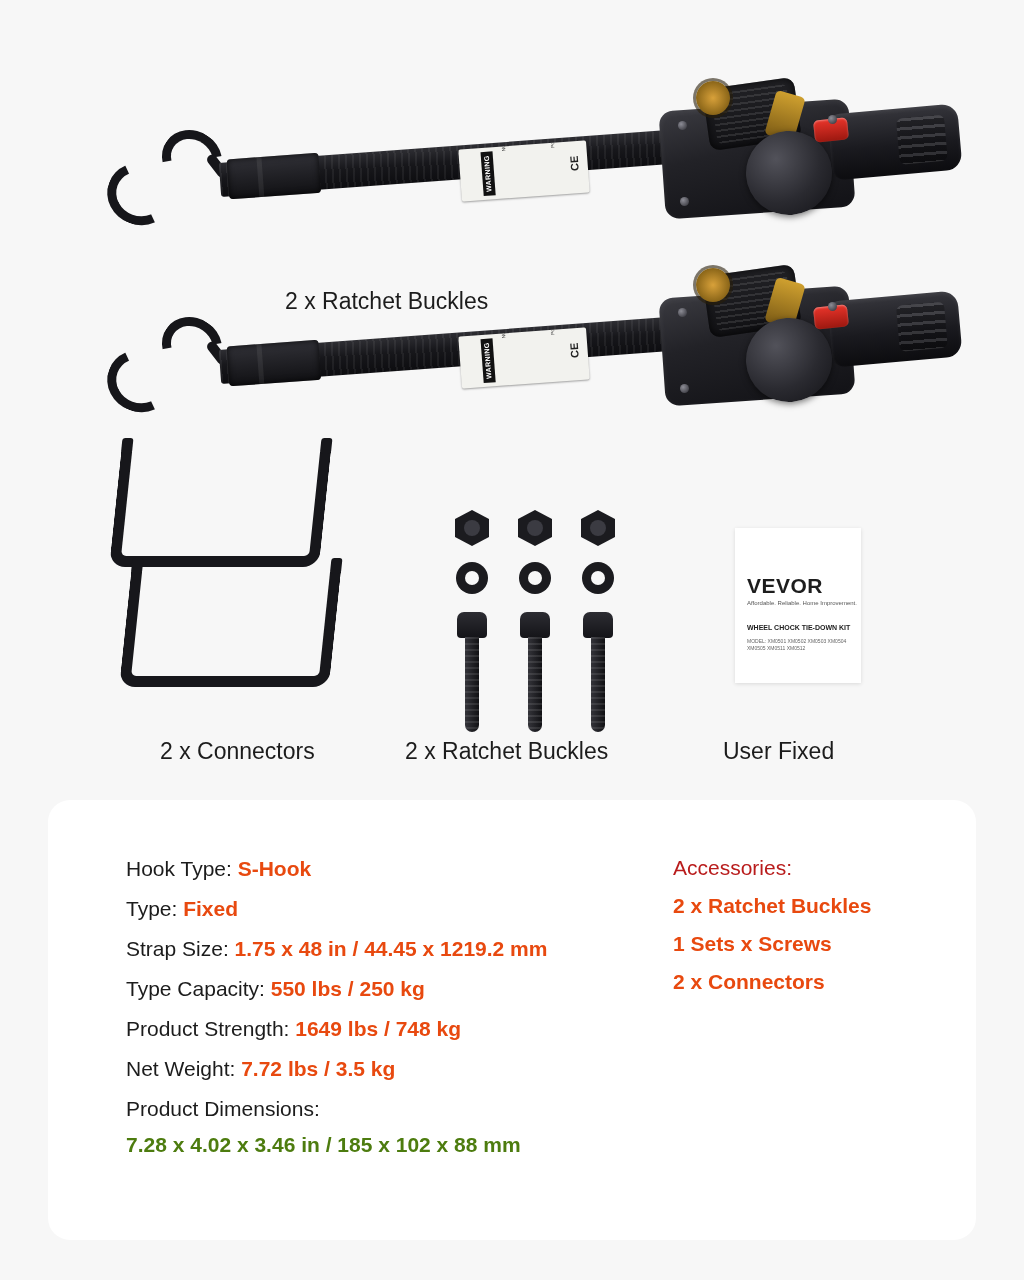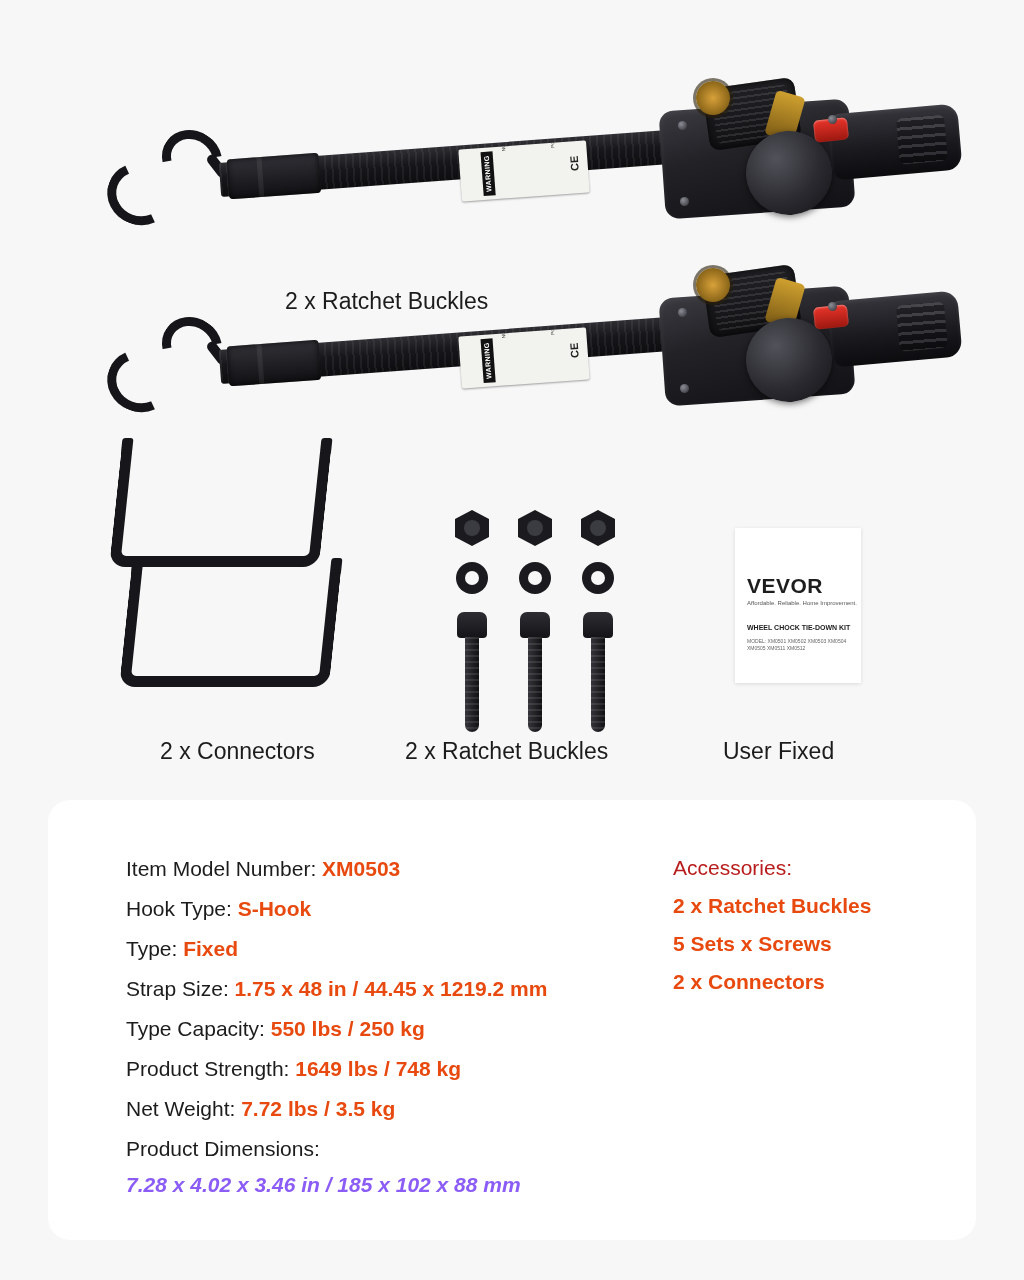--- a/index.html
+++ b/index.html
@@ -215,21 +215,21 @@
 
   
   .spec-card {
     position: absolute; left: 48px; top: 800px; width: 928px; height: 440px;
     background: #fff; border-radius: 22px;
   }
   .spec-left { position: absolute; left: 78px; top: 56px; width: 560px; }
   .spec-right { position: absolute; left: 625px; top: 56px; width: 300px; }
   .spec-line { font-size: 21px; color: #1c1c1c; margin-bottom: 14px; line-height: 26px; }
   .spec-line .v { color: #e8490f; font-weight: 700; }
-  .spec-line .dim { display: block; color: #8b5cf6; font-weight: 700; margin-top: 10px; font-style: italic; }
+  .spec-line .dim { display: block; color: #4d7c0f; font-weight: 700; margin-top: 10px; }
   .acc-title { font-size: 21px; color: #b91c1c; margin-bottom: 14px; }
   .acc-item { font-size: 21px; color: #e8490f; font-weight: 700; margin-bottom: 14px; }
 </style>
 </head>
 <body>
 
 <div class="page">
 
   <div class="gallery">
 
@@ -346,30 +346,29 @@
       <div class="mmodel">MODEL: XM0501  XM0502  XM0503  XM0504  XM0505  XM0511  XM0512</div>
     </div>
 
     <div class="caption cap-conn">2 x Connectors</div>
     <div class="caption cap-screw">2 x Ratchet Buckles</div>
     <div class="caption cap-manual">User Fixed</div>
   </div>
 
   <div class="spec-card">
     <div class="spec-left">
-      <div class="spec-line"><span>Item Model Number: </span><span class="v">XM0503</span></div>
       <div class="spec-line"><span>Hook Type: </span><span class="v">S-Hook</span></div>
       <div class="spec-line"><span>Type: </span><span class="v">Fixed</span></div>
       <div class="spec-line"><span>Strap Size: </span><span class="v">1.75 x 48 in / 44.45 x 1219.2 mm</span></div>
       <div class="spec-line"><span>Type Capacity: </span><span class="v">550 lbs / 250 kg</span></div>
       <div class="spec-line"><span>Product Strength: </span><span class="v">1649 lbs / 748 kg</span></div>
       <div class="spec-line"><span>Net Weight: </span><span class="v">7.72 lbs / 3.5 kg</span></div>
       <div class="spec-line"><span>Product Dimensions:</span><span class="dim">7.28 x 4.02 x 3.46 in / 185 x 102 x 88 mm</span></div>
     </div>
     <div class="spec-right">
       <div class="acc-title">Accessories:</div>
       <div class="acc-item">2 x Ratchet Buckles</div>
-      <div class="acc-item">5 Sets x Screws</div>
+      <div class="acc-item">1 Sets x Screws</div>
       <div class="acc-item">2 x Connectors</div>
     </div>
   </div>
 
 </div>
 
 </body></html>

